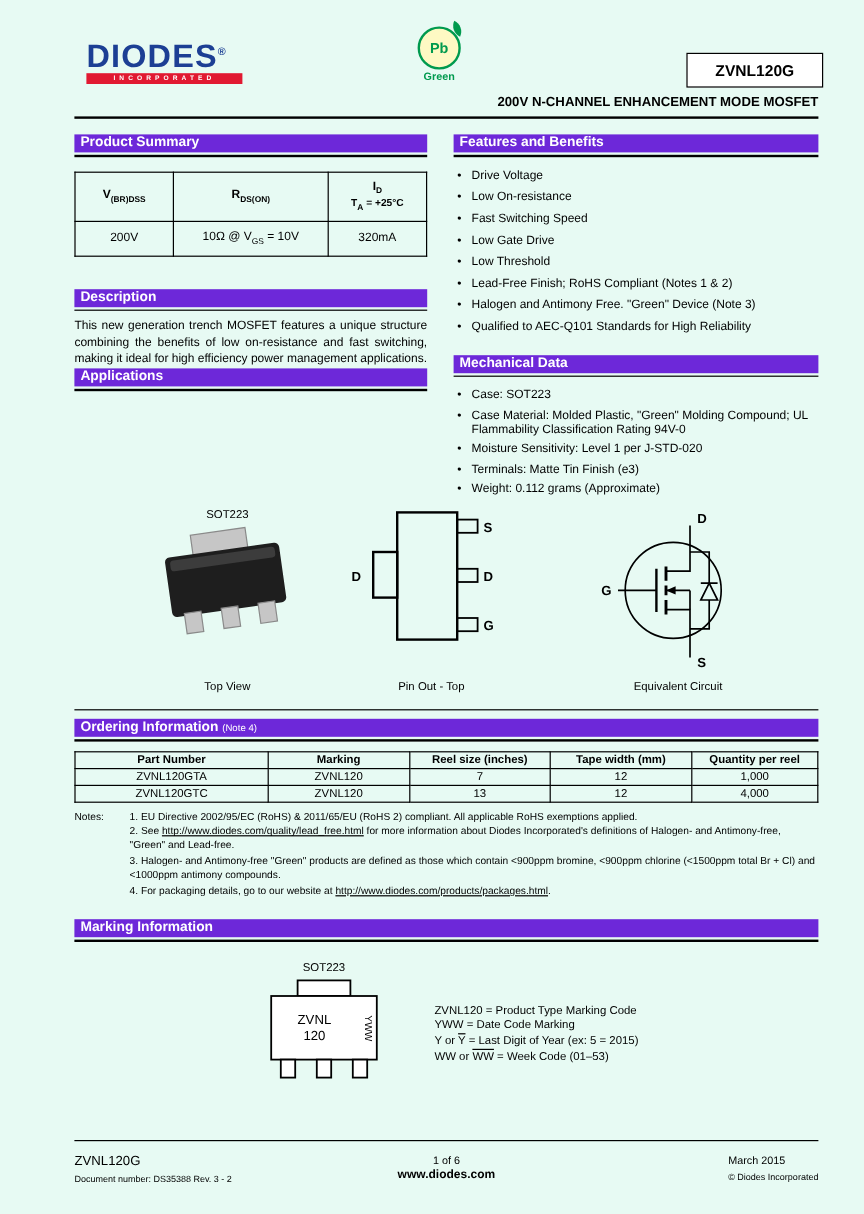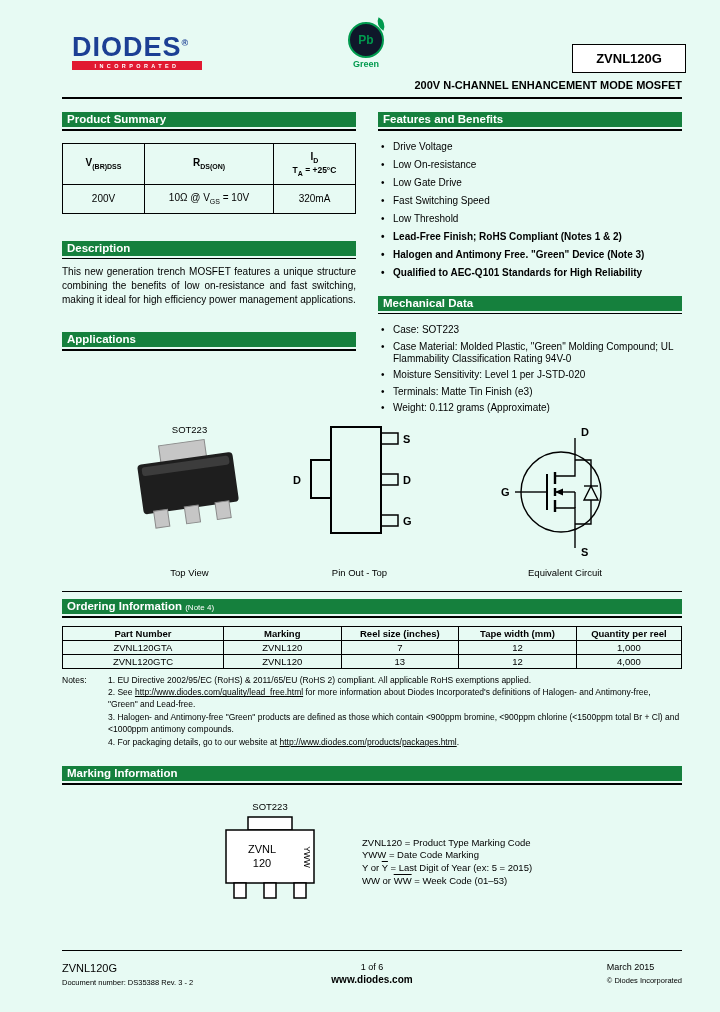--- a/index.html
+++ b/index.html
@@ -5,54 +5,54 @@
   html,body{margin:0;padding:0}
   body{width:720px;height:1012px;background:#e7faf3;font-family:"Liberation Sans",sans-serif;color:#000;position:relative;overflow:hidden}
   .content{position:absolute;left:62px;right:38px;top:0;bottom:0}
 
   
   .logo{position:absolute;left:10px;top:36px}
   .logo-text{color:#1c3f94;font-weight:bold;font-size:27px;letter-spacing:1px;line-height:.85}
   .logo-reg{font-size:9px;vertical-align:super;color:#1c3f94;font-weight:bold}
   .logo-bar{background:#e11931;color:#fff;font-size:5.5px;letter-spacing:3.4px;text-align:center;padding:2px 0 1px;width:130px;font-weight:bold;margin-top:2px}
   .badge{position:absolute;left:282px;top:22px;width:44px;text-align:center}
-  .badge-circle{width:32px;height:32px;border:2.5px solid #009a4e;border-radius:50%;margin:0 auto;display:flex;align-items:center;justify-content:center;color:#009a4e;font-weight:bold;font-size:12px;position:relative;background:#0f172a}
+  .badge-circle{width:32px;height:32px;border:2.5px solid #009a4e;border-radius:50%;margin:0 auto;display:flex;align-items:center;justify-content:center;color:#009a4e;font-weight:bold;font-size:12px;position:relative;background:#fef9c3}
   .badge-leaf{position:absolute;top:-5px;right:-4px;width:10px;height:10px;background:#009a4e;border-radius:0 100% 0 100%;transform:rotate(25deg)}
   .badge-label{color:#009a4e;font-size:9px;font-weight:bold;margin-top:1px}
   .partbox{position:absolute;right:-4px;top:44px;width:112px;height:27px;border:1.5px solid #000;background:#fff;display:flex;align-items:center;justify-content:center;font-weight:bold;font-size:13px}
   .subtitle{position:absolute;right:0;top:79px;font-weight:bold;font-size:11px}
   .header-rule{position:absolute;left:0;right:0;top:97px;height:1.5px;background:#000}
 
   
-  .sec-bar{background:#15803d;color:#fff;font-weight:bold;font-size:11.5px;padding:1px 5px 2px}
+  .sec-bar{background:#6d28d9;color:#fff;font-weight:bold;font-size:11.5px;padding:1px 5px 2px}
   .sec-line{height:1.5px;background:#000;margin-top:2px}
   .note-ref{font-size:8px;font-weight:normal}
 
   
   .col-left{position:absolute;left:0;top:112px;width:294px}
   .col-right{position:absolute;left:316px;right:0;top:112px}
 
   table.summary{border-collapse:collapse;width:100%;margin-top:12px;font-size:10px}
   table.summary th,table.summary td{border:1px solid #000;text-align:center}
   table.summary th{height:38px;font-weight:bold}
   table.summary td{height:26px}
   table.summary .c1{width:28%}
   table.summary .c2{width:44%}
   table.summary .c3{width:28%}
   table.summary sub{font-size:7px}
   .cond{font-size:8.5px;font-weight:bold;margin-top:1px}
 
   .desc-head{margin-top:27px}
   .desc-text{margin-top:6px;font-size:10px;line-height:1.4;text-align:justify}
-  .apps-head{margin-top:25px}
+  .apps-head{}
 
   ul.bullets{list-style:none;margin:10px 0 0 0;padding:0;font-size:10px}
   ul.bullets li{position:relative;padding-left:15px;margin-bottom:6px;line-height:1.2}
   ul.bullets li::before{content:"\2022";position:absolute;left:3px}
-  ul.bullets li.b{font-weight:bold}
+  ul.bullets li.b{font-weight:normal}
   .mech-head{margin-top:17px}
   ul.mech li{margin-bottom:4.5px}
 
   
   .figs{position:absolute;top:424px;left:0;right:0;height:154px}
   .fig{position:absolute;display:flex;flex-direction:column;align-items:center;height:100%}
   .fig1{left:40px;width:175px}
   .fig2{left:215px;width:165px}
   .fig3{left:408px;width:190px}
   .fig-title{font-size:9.5px;margin-bottom:3px}
@@ -157,22 +157,22 @@
   </div>
 
   <div class="col-right">
     <div>
       <div class="sec-bar">Features and Benefits</div>
       <div class="sec-line"></div>
     </div>
     <ul class="bullets">
       <li>Drive Voltage</li>
       <li>Low On-resistance</li>
+      <li>Fast Switching Speed</li>
       <li>Low Gate Drive</li>
-      <li>Fast Switching Speed</li>
       <li>Low Threshold</li>
       <li class="b">Lead-Free Finish; RoHS Compliant (Notes 1 &amp; 2)</li>
       <li class="b">Halogen and Antimony Free. "Green" Device (Note 3)</li>
       <li class="b">Qualified to AEC-Q101 Standards for High Reliability</li>
     </ul>
 
     <div class="mech-head">
       <div class="sec-bar">Mechanical Data</div>
       <div class="sec-line"></div>
     </div>

